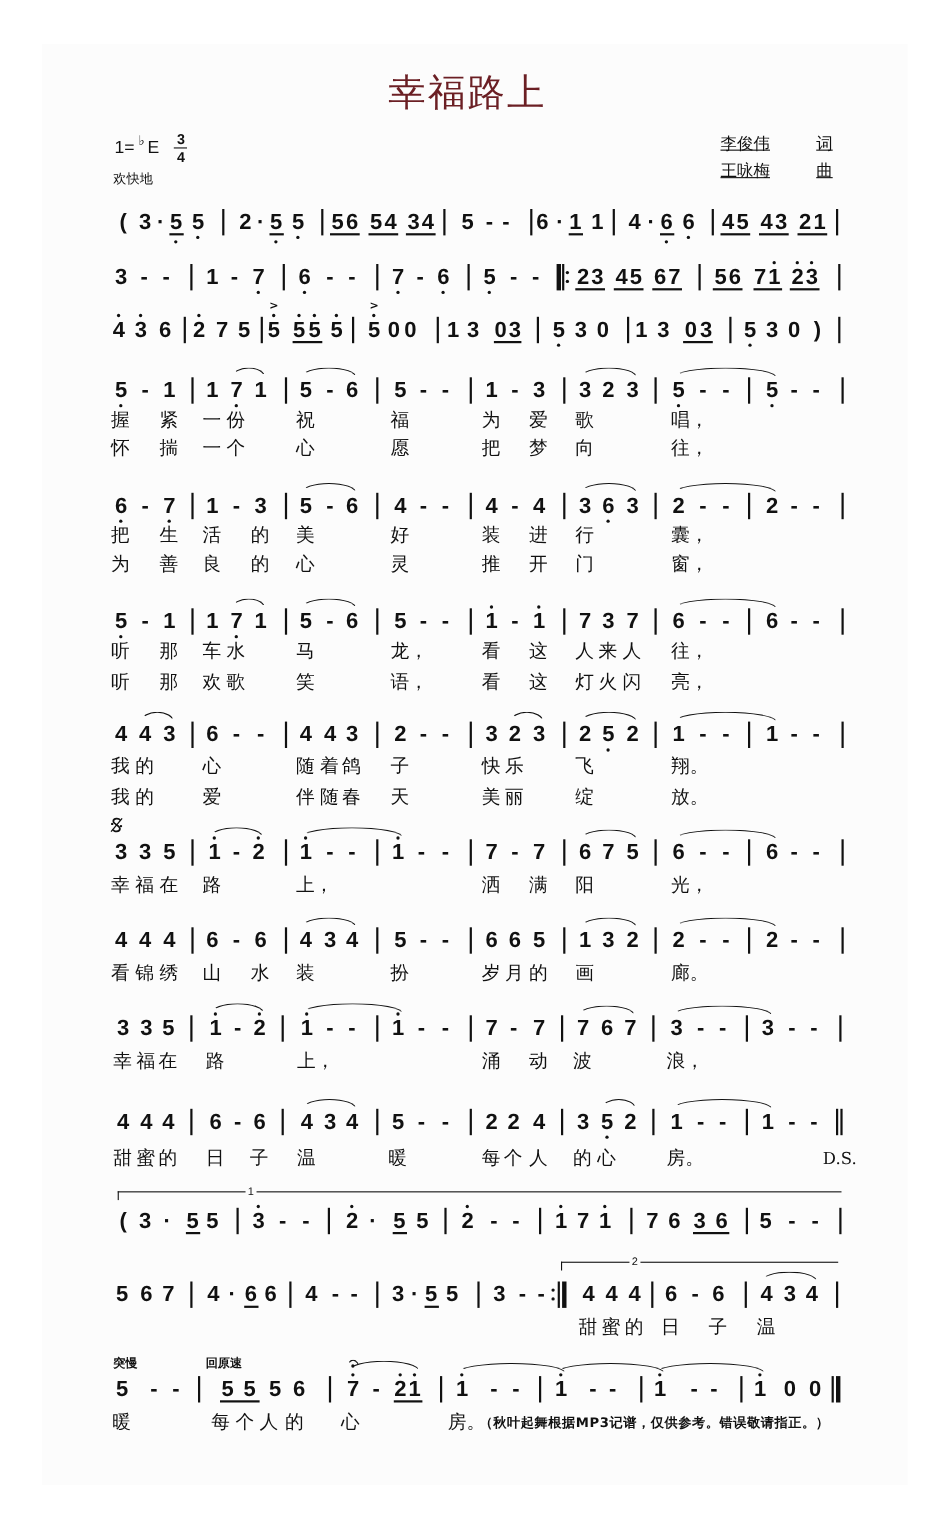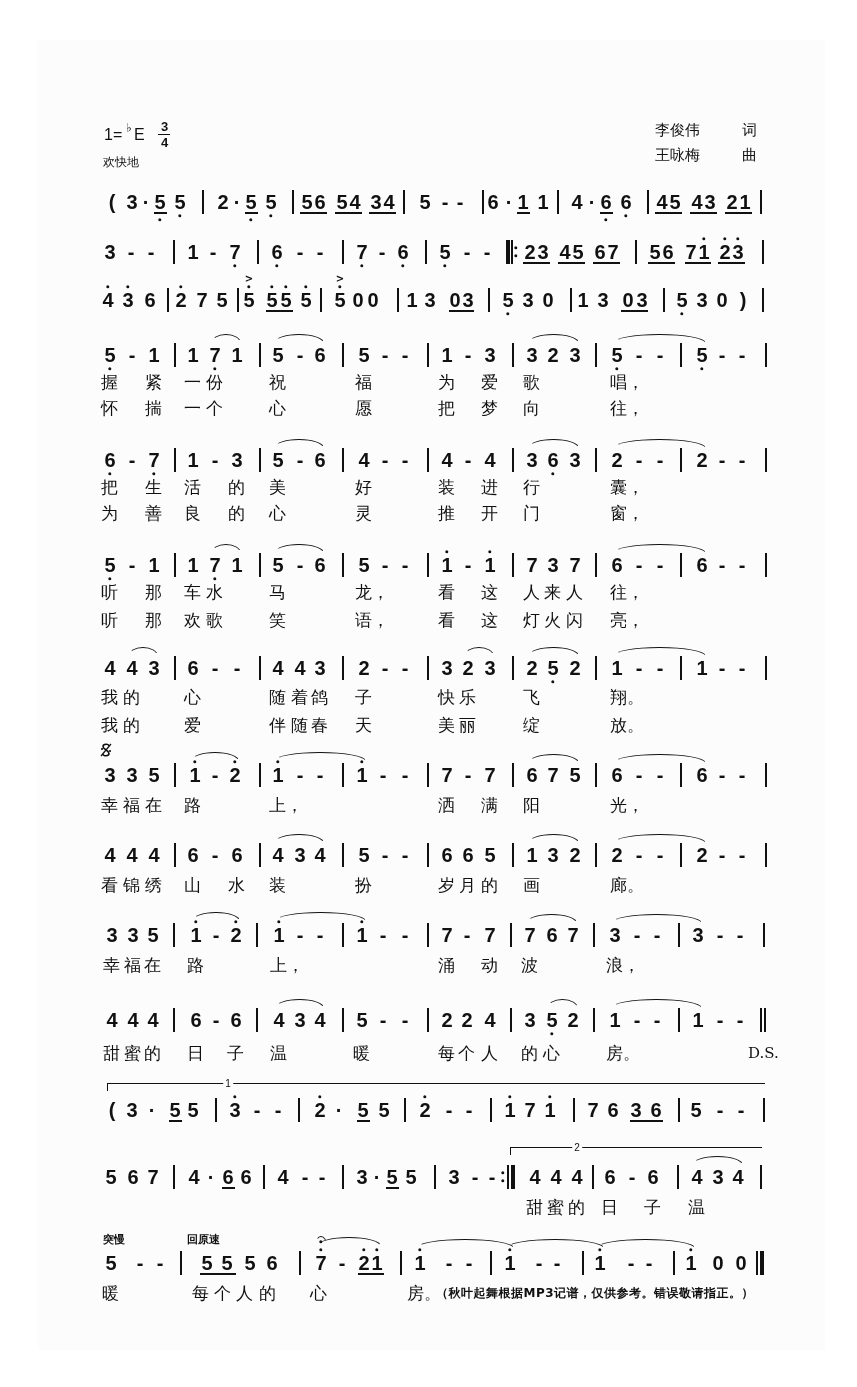--- a/index.html
+++ b/index.html
@@ -7,21 +7,21 @@
   #page{position:absolute;left:38px;top:40px;width:787px;height:1310px;background:#fcfcfc;}
   #sheet{position:absolute;left:0;top:0;width:857px;height:1387px;}
   .abs{position:absolute;white-space:nowrap;}
   .title{left:0;width:850px;top:64px;text-align:center;font:34px/40px "DejaVu Sans",sans-serif;letter-spacing:2px;}
   .performer{left:0;width:838px;top:108px;text-align:center;font:bold 15px/20px "DejaVu Sans",sans-serif;}
   .key{font:16px/20px "Liberation Sans",sans-serif;top:125px;}
   .acc{font:12px/14px "DejaVu Sans",sans-serif;top:121px;}
   .ts{font:bold 13px/14px "Liberation Sans",sans-serif;left:159px;width:11px;text-align:center;}
   .tsline{left:158px;top:134px;width:12px;height:1px;background:#111;}
   .tempo{left:103px;top:154px;font:12px/16px "DejaVu Sans",sans-serif;}
-  .credit{font:15px/20px "DejaVu Serif",serif;}
+  .credit{font:15px/20px "DejaVu Serif",serif;text-decoration:underline;}
   .note{position:absolute;transform:translateX(-50%);font:bold 20px/24px "Liberation Sans",sans-serif;white-space:nowrap;}
   .dot{position:absolute;width:3.4px;height:3.4px;border-radius:50%;background:#111;transform:translate(-50%,-50%);}
   .ul{position:absolute;height:1.5px;background:#111;}
   .bar{position:absolute;height:24px;width:1.5px;background:#111;}
   .bar.thick{width:3.5px;}
   .slur{position:absolute;height:9px;box-sizing:border-box;border:1.5px solid transparent;border-top-color:#111;border-radius:50% 50% 0 0 / 100% 100% 0 0;}
   .accent{position:absolute;transform:translateX(-50%);font:bold 10px/10px "DejaVu Sans",sans-serif;}
   .lyr{position:absolute;font:17px/20px "DejaVu Serif",serif;white-space:nowrap;}
   .mark{position:absolute;white-space:nowrap;}
   .mark.small{font:bold 11px/14px "DejaVu Sans",sans-serif;}
@@ -30,20 +30,21 @@
   .volta-line{position:absolute;height:1.3px;background:#111;}
   .volta-tick{position:absolute;width:1.3px;height:8px;background:#111;}
   .volta-label{position:absolute;font:10px/10px "Liberation Sans",sans-serif;background:#fcfcfc;padding:0 2px;transform:translate(-50%,-50%);}
 </style>
 </head>
 <body>
 
 <div id="page"></div>
 
 <div id="sheet">
+  <div class="abs title" style="color: rgb(107, 31, 36);">幸福路上</div>
 
   <div>
     <span class="abs key" style="left:104px">1=</span>
     <span class="abs acc" style="left:126px">♭</span>
     <span class="abs key" style="left:134px">E</span>
   </div>
   <div>
     <span class="abs ts" style="top:120px">3</span>
     <span class="abs tsline"></span>
     <span class="abs ts" style="top:136px">4</span>

